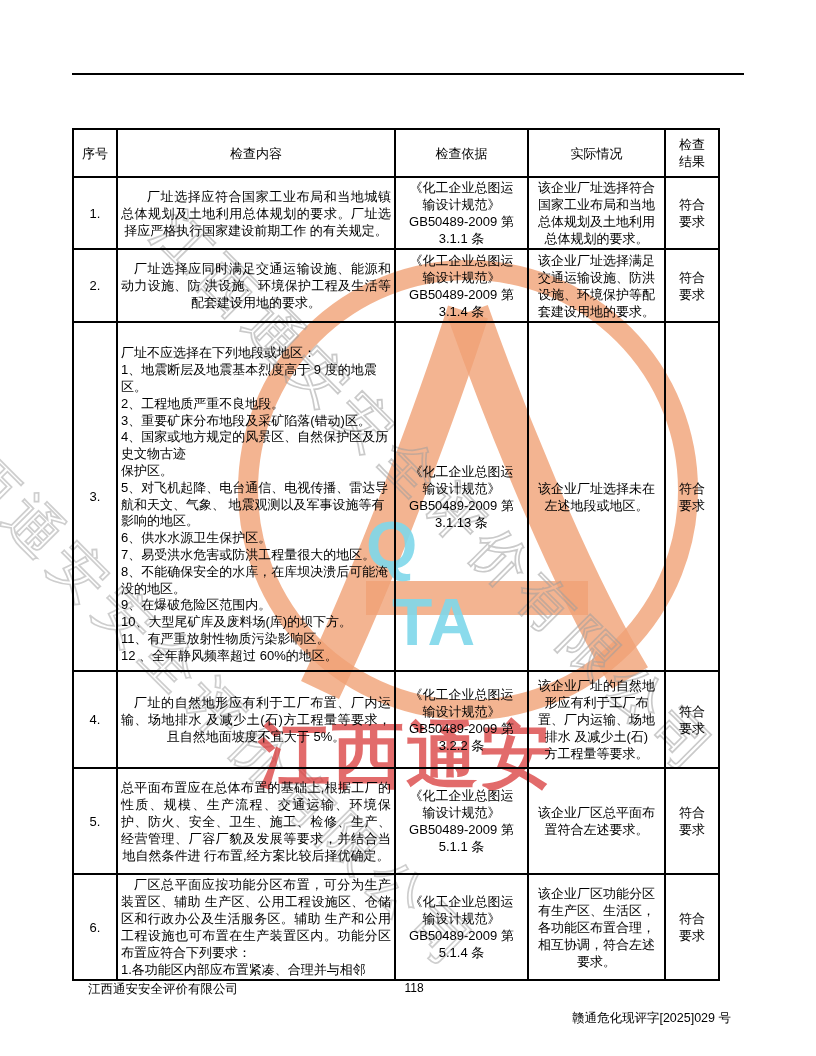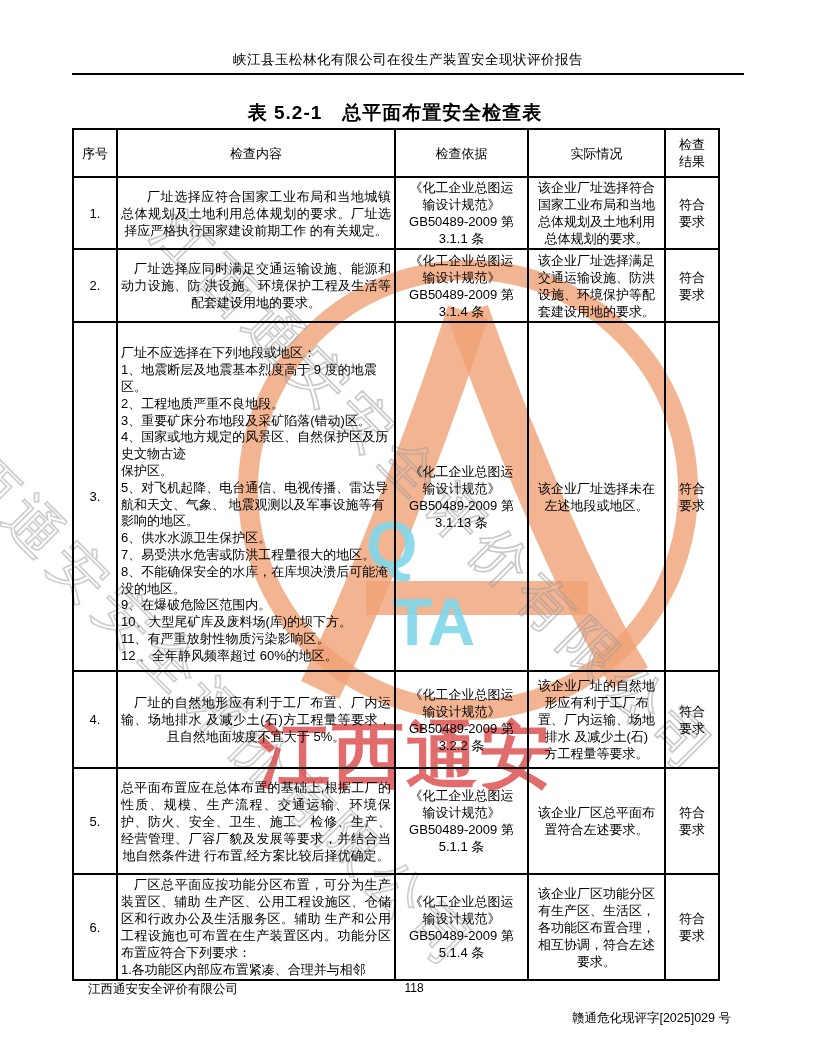--- a/index.html
+++ b/index.html
@@ -56,24 +56,22 @@
     position:absolute;top:708px;left:258px;
     font-size:72px;font-weight:700;letter-spacing:2px;
     color:rgba(216,58,58,.75);white-space:nowrap;
   }
 </style>
 </head>
 <body>
 
 <div class="page">
 
-  <div class="report-header">峡江县玉松林化有限公司在役生产装置安全现状评价报告</div>
   <div class="header-rule"></div>
 
-  <div class="table-title">表 5.2-1　总平面布置安全检查表</div>
 
   <table class="check">
     <colgroup>
       <col style="width:44px">
         <col style="width:278px">
         <col style="width:133px">
         <col style="width:137px">
         <col style="width:54px">
     </colgroup>
     <tbody>

